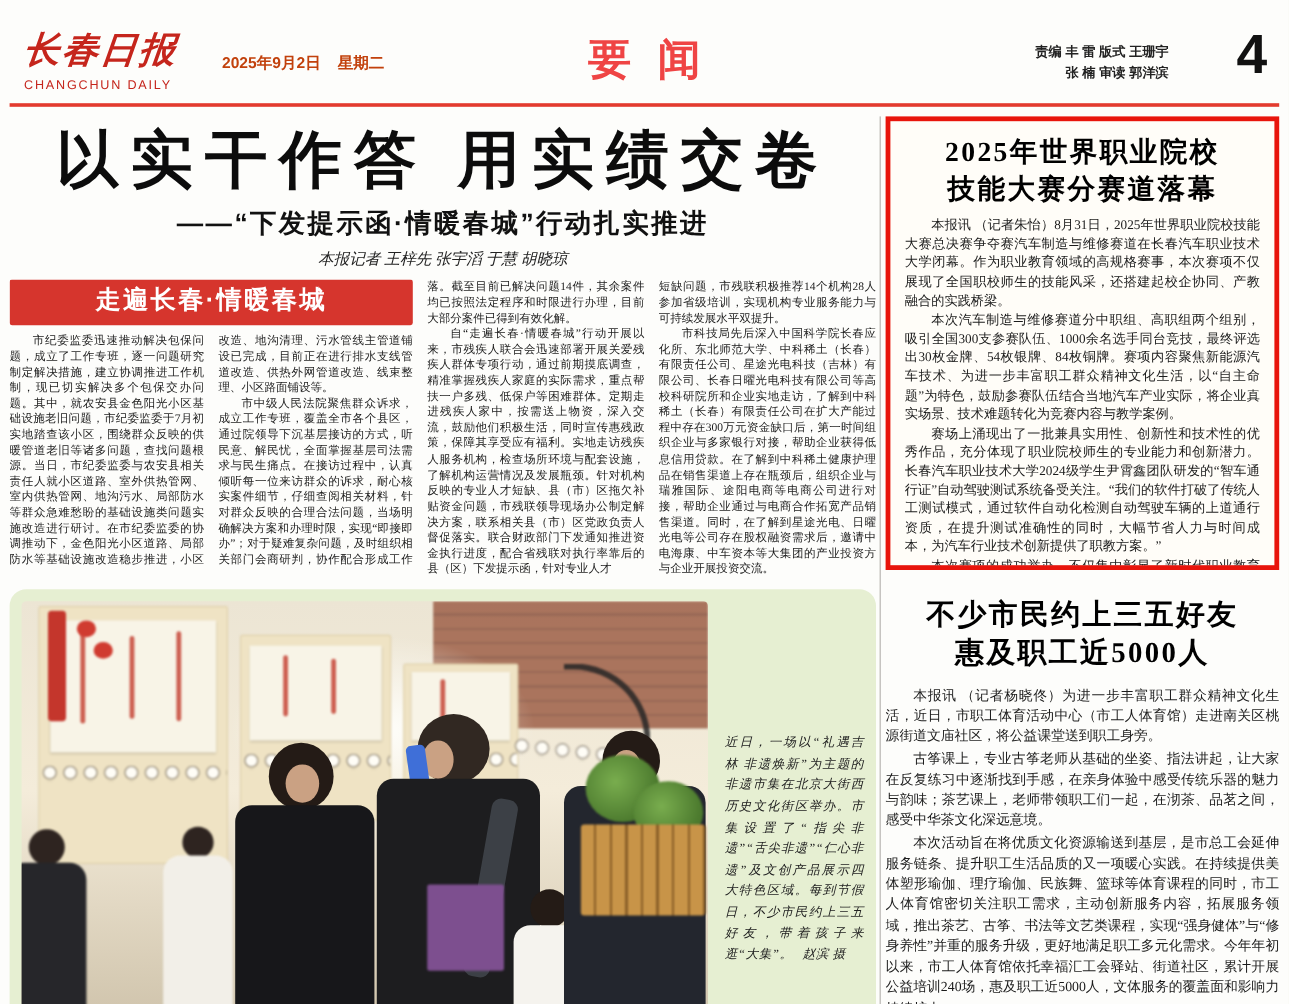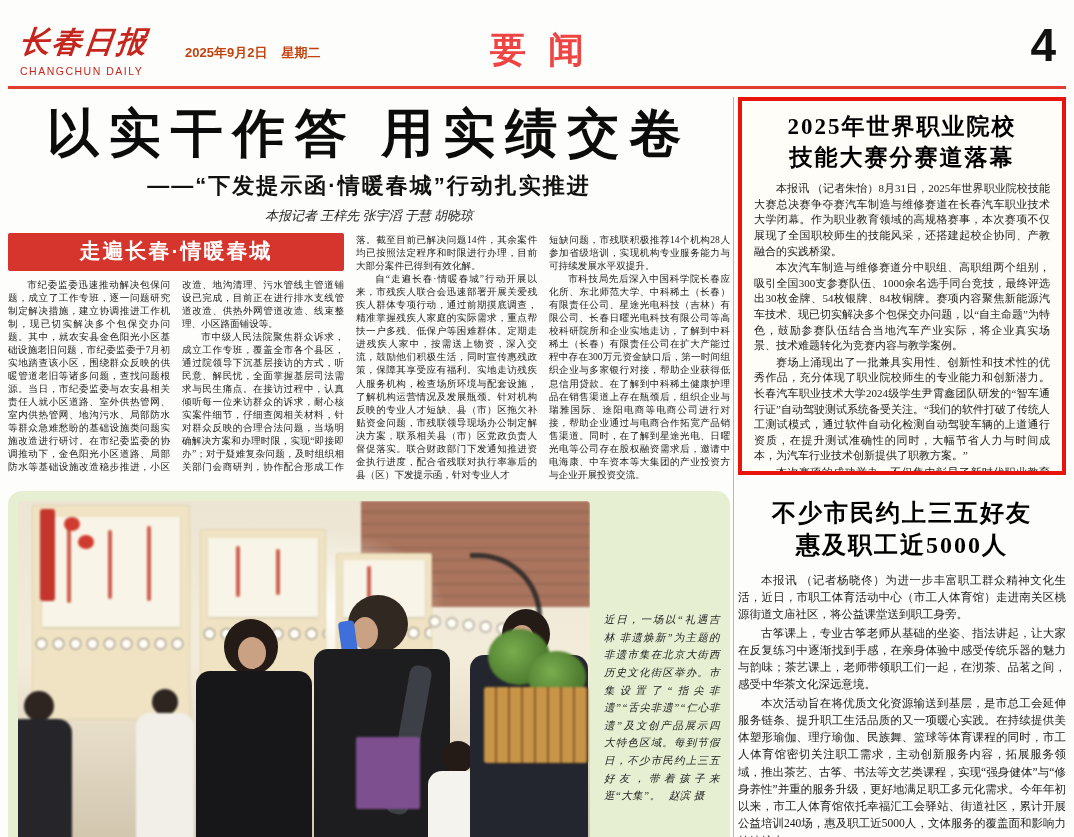--- a/index.html
+++ b/index.html
@@ -95,20 +95,24 @@
 
   <header class="masthead">
     <div class="logo-block">
       <div class="logo">长春日报</div>
       <div class="logo-en">CHANGCHUN DAILY</div>
     </div>
     <div class="mast-date">
       <span>2025年9月2日</span><span>星期二</span>
     </div>
     <div class="section-title">要闻</div>
+    <div class="staff">
+      <div>责编 丰  雷  版式 王珊宇</div>
+      <div>张  楠  审读 郭洋滨</div>
+    </div>
     <div class="pageno">4</div>
   </header>
   <div class="red-rule"></div>
 
   <div class="content">
 
     <div class="main-col">
       <h1 class="headline">以实干作答 用实绩交卷</h1>
       <div class="subheadline">——“下发提示函·情暖春城”行动扎实推进</div>
       <div class="byline">本报记者 王梓先 张宇滔 于慧 胡晓琼</div>
@@ -209,21 +213,21 @@
     <div class="v-rule"></div>
 
     <aside class="sidebar">
       <article class="boxed">
         <h3 class="sb-title">
           <span>2025年世界职业院校</span>
           <span>技能大赛分赛道落幕</span>
         </h3>
         <div class="sb-body">
           <p>本报讯 （记者朱怡）8月31日，2025年世界职业院校技能大赛总决赛争夺赛汽车制造与维修赛道在长春汽车职业技术大学闭幕。作为职业教育领域的高规格赛事，本次赛项不仅展现了全国职校师生的技能风采，还搭建起校企协同、产教融合的实践桥梁。</p>
-          <p>本次汽车制造与维修赛道分中职组、高职组两个组别，吸引全国300支参赛队伍、1000余名选手同台竞技，最终评选出30枚金牌、54枚银牌、84枚铜牌。赛项内容聚焦新能源汽车技术、现已切实解决多个包保交办问题，以“自主命题”为特色，鼓励参赛队伍结合当地汽车产业实际，将企业真实场景、技术难题转化为竞赛内容与教学案例。</p>
+          <p>本次汽车制造与维修赛道分中职组、高职组两个组别，吸引全国300支参赛队伍、1000余名选手同台竞技，最终评选出30枚金牌、54枚银牌、84枚铜牌。赛项内容聚焦新能源汽车技术、为进一步丰富职工群众精神文化生活，以“自主命题”为特色，鼓励参赛队伍结合当地汽车产业实际，将企业真实场景、技术难题转化为竞赛内容与教学案例。</p>
           <p>赛场上涌现出了一批兼具实用性、创新性和技术性的优秀作品，充分体现了职业院校师生的专业能力和创新潜力。长春汽车职业技术大学2024级学生尹霄鑫团队研发的“智车通行证”自动驾驶测试系统备受关注。“我们的软件打破了传统人工测试模式，通过软件自动化检测自动驾驶车辆的上道通行资质，在提升测试准确性的同时，大幅节省人力与时间成本，为汽车行业技术创新提供了职教方案。”</p>
           <p>本次赛项的成功举办，不仅集中彰显了新时代职业教育在技能人才培养领域的丰硕成果，还推动院校与产业精准对接，为汽车制造与维修行业高质量发展注入了职教力量。</p>
         </div>
       </article>
 
       <article class="second">
         <h3 class="sb-title">
           <span>不少市民约上三五好友</span>
           <span>惠及职工近5000人</span>
         </h3>

